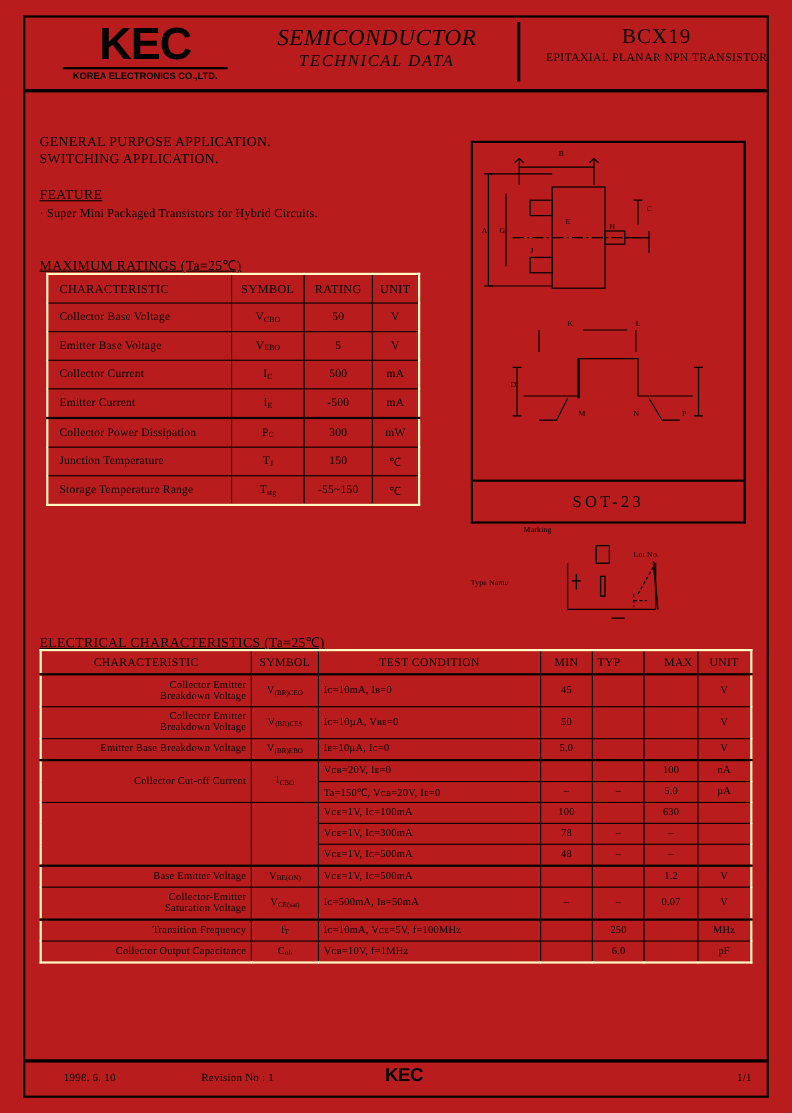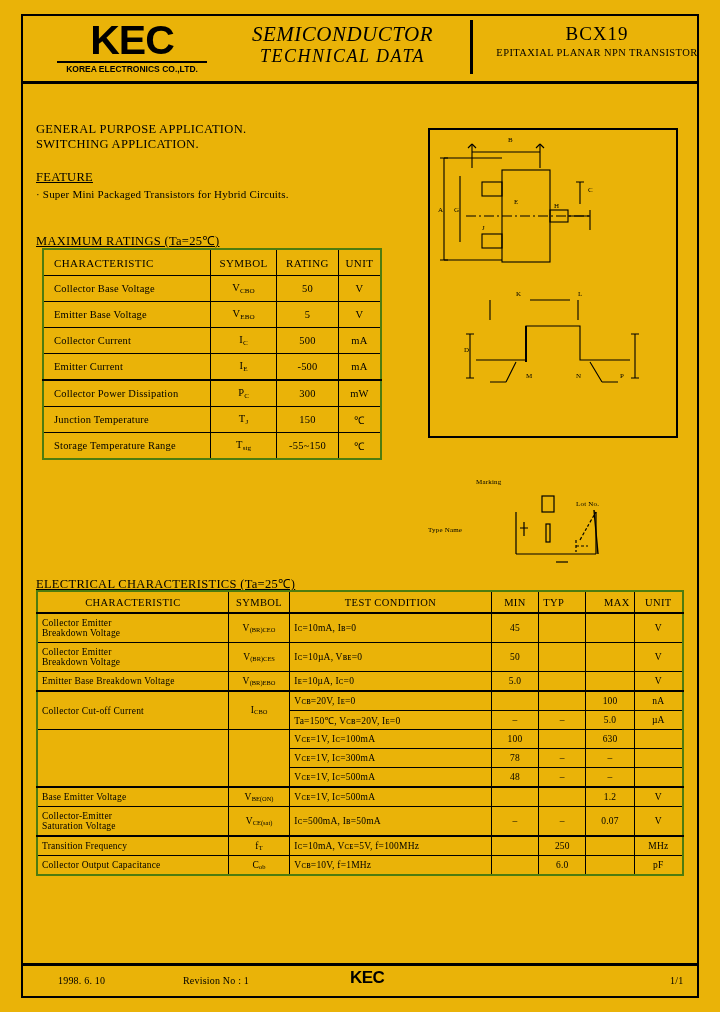--- a/index.html
+++ b/index.html
@@ -6,21 +6,21 @@
   body{
     width:720px;height:1012px;
     background:#b4b4b4;
     font-family:"Liberation Serif",serif;
     color:#000;
     overflow:hidden;
     position:relative;
   }
   .page{
     position:absolute;left:0;top:0;width:720px;height:1012px;
-    background:#eab308;
+    background:#b91c1c;
   }
   
   .frame{
     position:absolute;left:21px;top:14px;width:678px;height:984px;
     border:2px solid #000;
     box-sizing:border-box;
   }
 
   
   .header{
@@ -38,21 +38,21 @@
   .logo-rule{height:2px;background:#000;margin:1px 0 1px 0;}
   .kec-sub{
     font-family:"Liberation Sans",sans-serif;
     font-weight:bold;font-size:8.5px;letter-spacing:0px;
     line-height:10px;
   }
   .hdr-mid{
     position:absolute;left:196px;top:6px;width:247px;text-align:center;font-style:italic;
   }
   .hdr-mid .l1{font-size:21px;letter-spacing:.5px;line-height:24px;}
-  .hdr-mid .l2{font-size:18px;letter-spacing:1.5px;line-height:20px;}
+  .hdr-mid .l2{font-size:15px;letter-spacing:1.5px;line-height:20px;}
   .hdr-div{
     position:absolute;left:447px;top:4px;width:3px;height:54px;background:#000;
   }
   .hdr-right{
     position:absolute;left:452px;top:6px;width:244px;text-align:center;
   }
   .hdr-right .l1{font-size:19px;letter-spacing:1px;line-height:24px;}
   .hdr-right .l2{font-size:10.5px;letter-spacing:.4px;line-height:14px;}
   .hdr-rule{
     position:absolute;left:23px;top:81px;width:674px;height:3px;background:#000;
@@ -63,21 +63,21 @@
   .feature-h{position:absolute;left:36px;top:170px;font-size:12.5px;letter-spacing:.3px;text-decoration:underline;}
   .feature-b{position:absolute;left:36px;top:188px;font-size:11px;letter-spacing:.2px;}
 
   
   .sec-title{position:absolute;font-size:12.5px;letter-spacing:.3px;text-decoration:underline;}
   #mr-title{left:36px;top:232px;}
   #ec-title{left:36px;top:575px;}
 
   
   table{border-collapse:collapse;}
-  .tbl{position:absolute;border:2px solid #4d7c0f;}
+  .tbl{position:absolute;border:2px solid #fef9c3;}
   .tbl td,.tbl th{
     border:1px solid #000;
     font-weight:normal;
     font-size:10.5px;
     padding:0 4px;
     letter-spacing:.2px;
   }
   .tbl .hdr td{font-size:11px;text-align:center;letter-spacing:.4px;}
 
   
@@ -86,21 +86,21 @@
   #mr .c1{width:180px;text-align:left;padding-left:10px;}
   #mr .c2{width:62px;text-align:center;}
   #mr .c3{width:58px;text-align:center;}
   #mr .c4{width:36px;text-align:center;}
   #mr .thick{border-top:2px solid #000;}
 
   
   #ec{left:36px;top:590px;width:648px;}
   #ec td{height:18px;font-size:9.5px;}
   #ec .hdr td{height:20px;font-size:10.5px;}
-  .c-char{width:200px;text-align:left;padding-left:6px;}
+  .c-char{width:200px;text-align:right;padding-left:6px;}
   .c-sym{width:54px;text-align:center;}
   .c-cond{width:220px;text-align:left;padding-left:12px;margin-top:17px;}
   .c-min{width:42px;text-align:center;}
   .c-typ{width:42px;text-align:center;}
   .c-max{width:42px;text-align:center;}
   .c-unit{width:42px;text-align:center;}
   .thick2{border-top:2px solid #000 !important;}
   .thickb{border-bottom:2px solid #000 !important;}
 
   sub{font-size:.68em;vertical-align:-.22em;letter-spacing:0;}
@@ -256,20 +256,21 @@
         <text x="86" y="166">K</text>
         <text x="148" y="166">L</text>
         <text x="34" y="222">D</text>
         <text x="96" y="248">M</text>
         <text x="146" y="248">N</text>
         <text x="190" y="248">P</text>
       </g>
     </svg>
 
   </div>
+  <div class="pkg-footer">SOT-23</div>
 
   <div style="position:absolute;left:428px;top:478px;width:250px;height:90px;">
     <div class="mk-label" style="left:48px;top:0;">Marking</div>
     <div class="mk-label" style="left:0px;top:48px;">Type Name</div>
     <div class="mk-label" style="left:148px;top:22px;">Lot No.</div>
     <svg width="250" height="90" viewBox="0 0 250 90" style="position:absolute;left:0;top:0;">
       <g stroke="#000" fill="none" stroke-width="1.2">
         <path d="M88 34 L88 76 M88 76 L168 76 M168 76 L168 34"></path>
         <rect x="114" y="18" width="12" height="16"></rect>
         <rect x="118" y="46" width="4" height="18"></rect>

